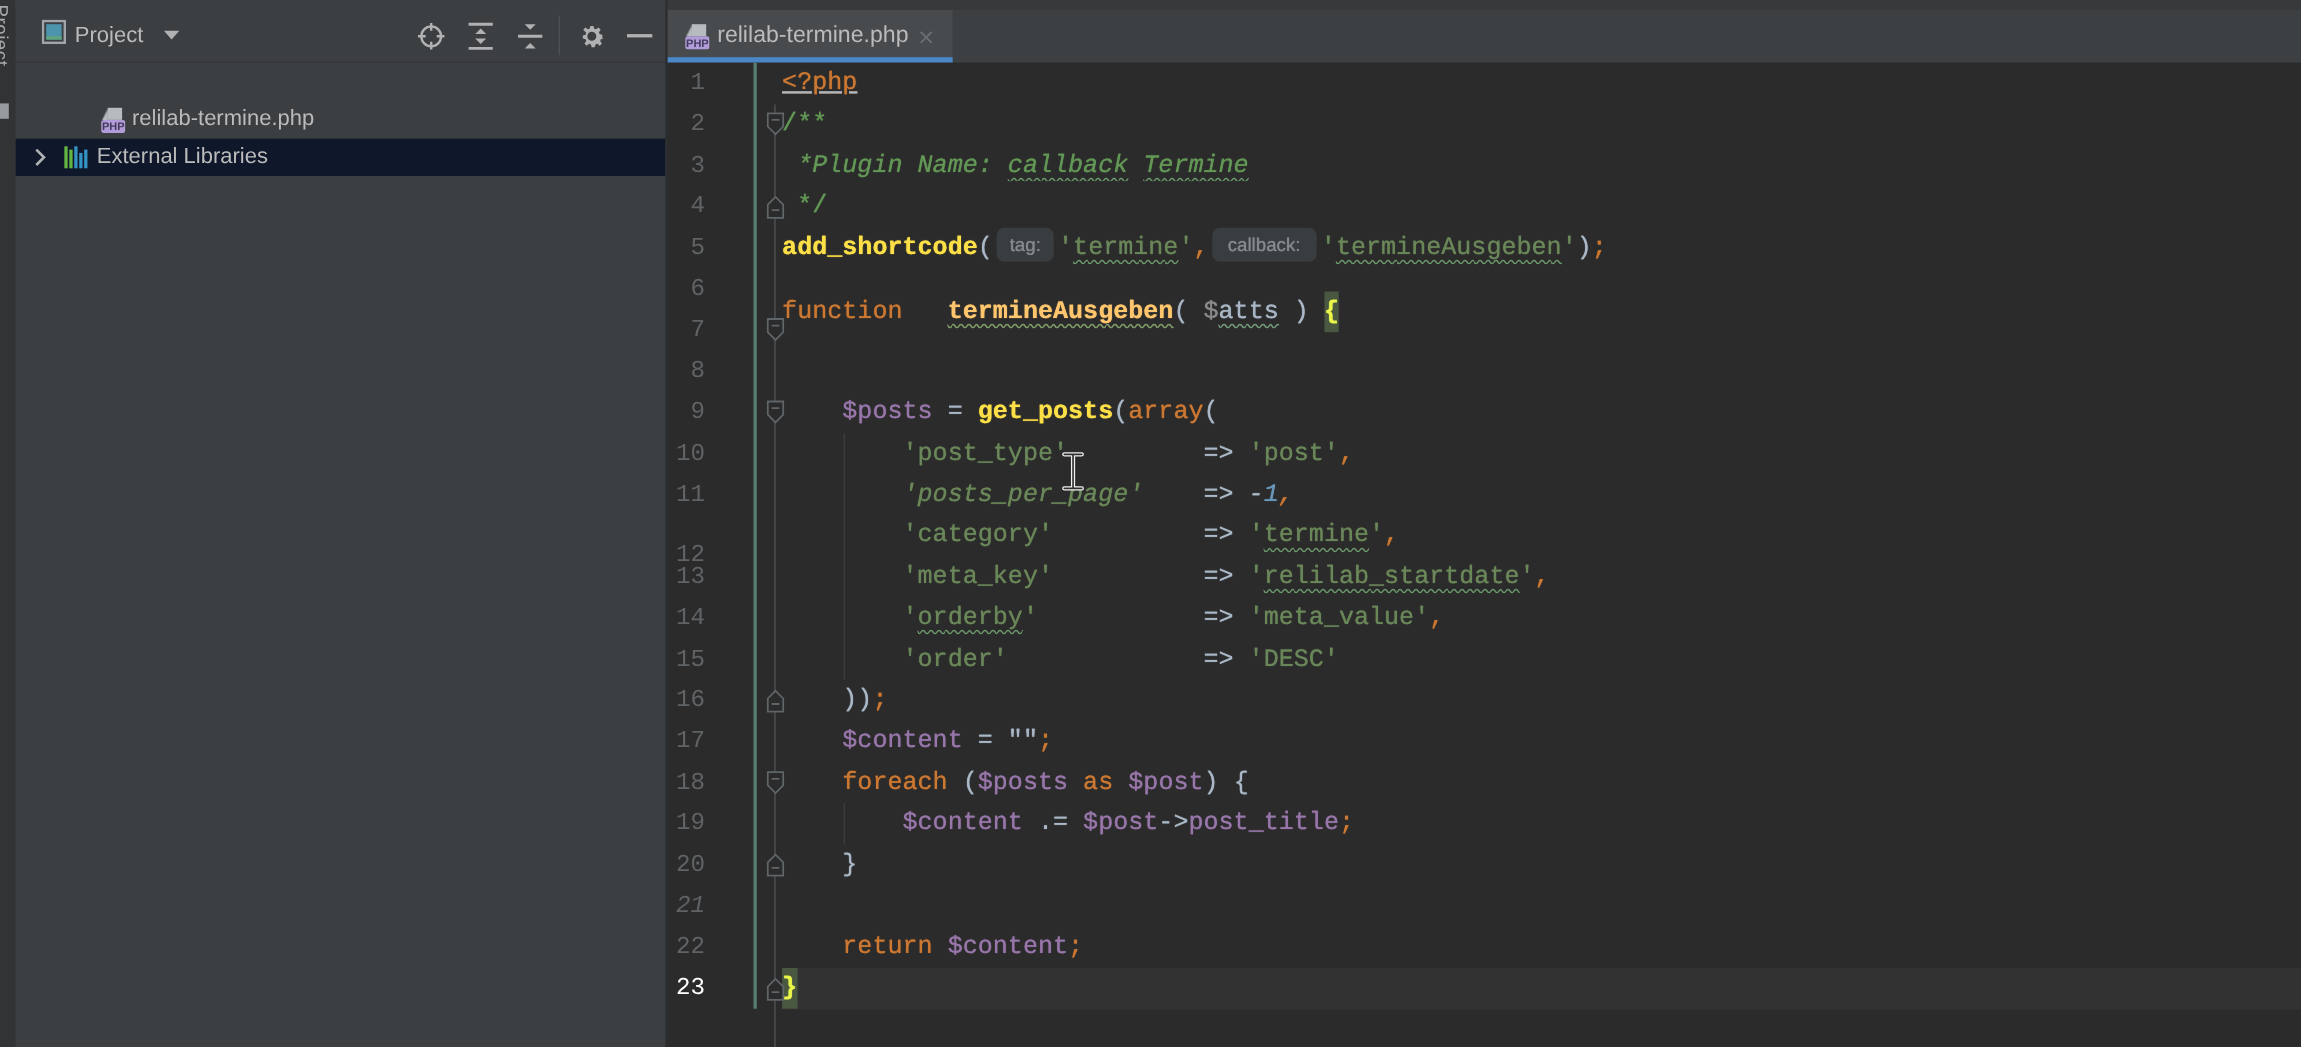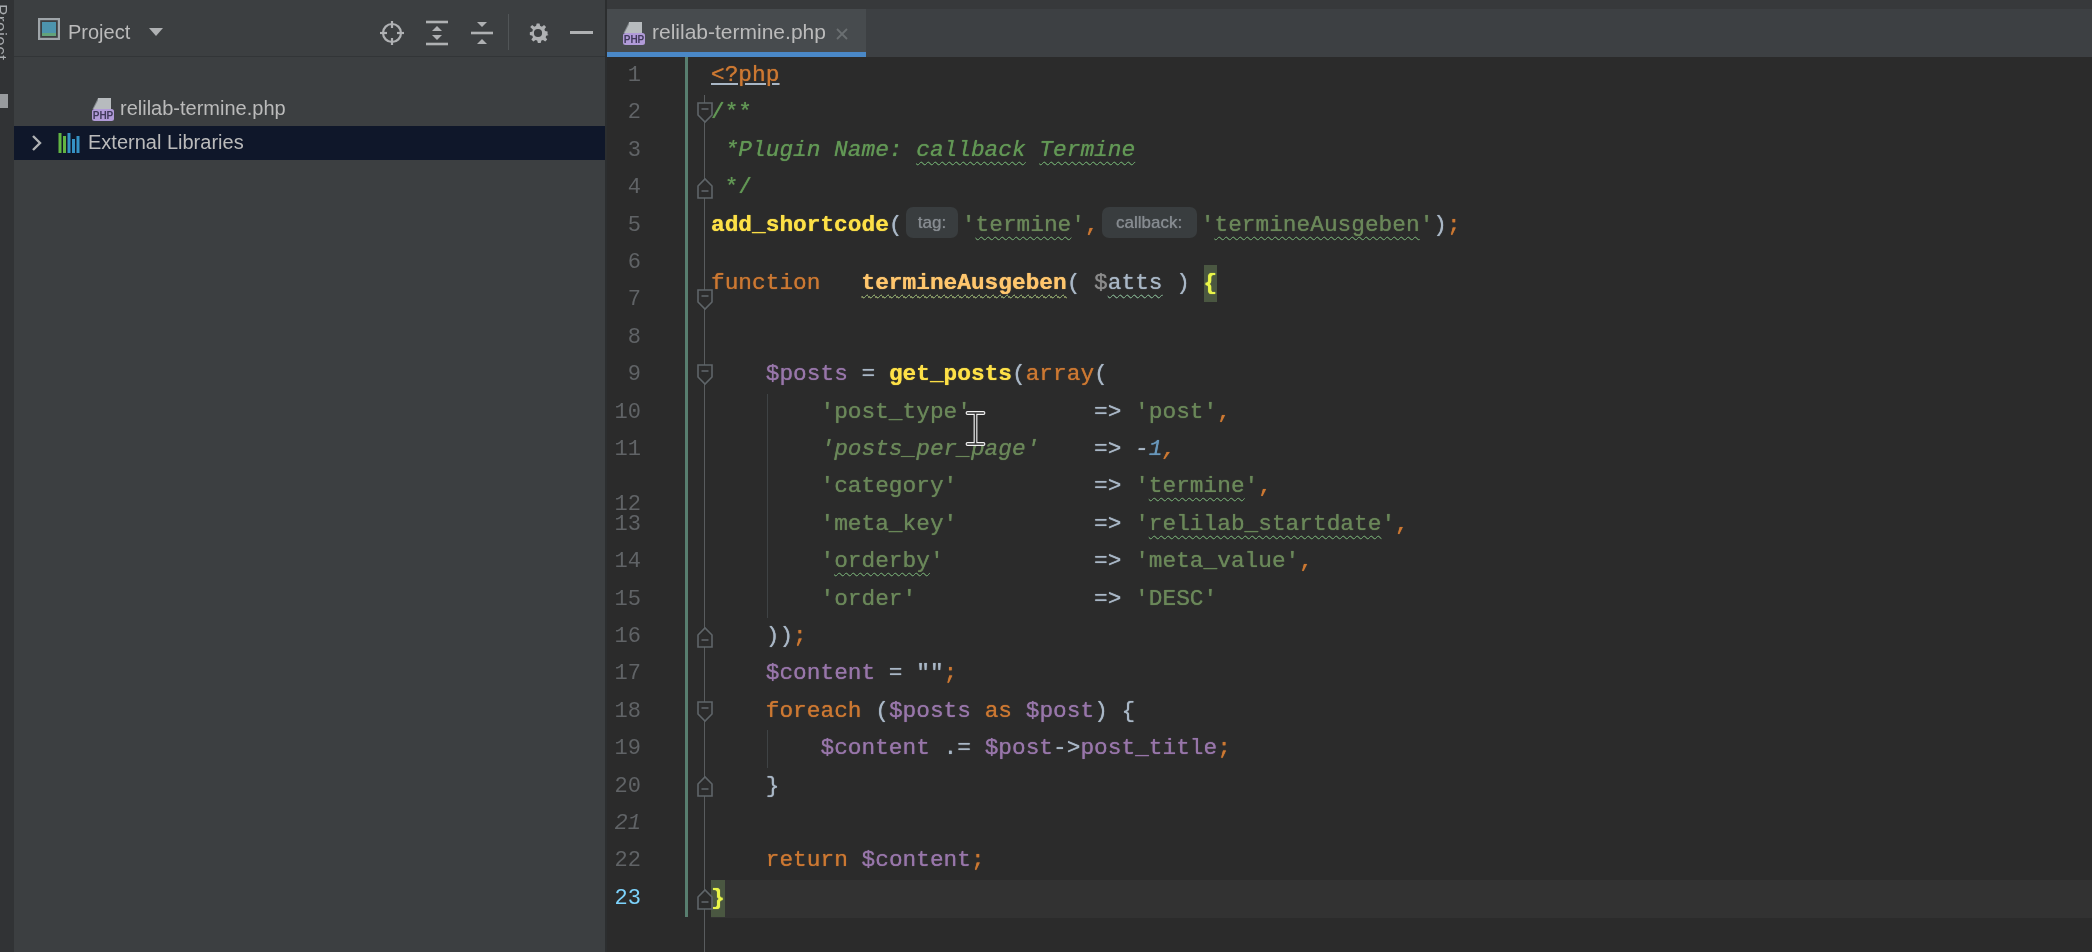--- a/index.html
+++ b/index.html
@@ -174,21 +174,21 @@
         <div class="ln" style="top: 448.8px;">13</div>
         <div class="ln" style="top: 486.2px;">14</div>
         <div class="ln" style="top: 523.6px;">15</div>
         <div class="ln" style="top: 561px;">16</div>
         <div class="ln" style="top: 598.4px;">17</div>
         <div class="ln" style="top: 635.8px;">18</div>
         <div class="ln" style="top: 673.2px;">19</div>
         <div class="ln" style="top: 710.6px;">20</div>
         <div class="ln" style="top: 748px; font-style: italic;">21</div>
         <div class="ln" style="top: 785.4px;">22</div>
-        <div class="ln" style="top: 822.8px; color: #7dd3fc;">23</div>
+        <div class="ln" style="top: 822.8px; color: #ffffff;">23</div>
       </div>
 
     <div id="code">
         <div class="cl" style="top: 0px; text-decoration: underline;"><span class="k">&lt;?php</span></div>
         <div class="cl" style="top: 37.4px;"><span class="d">/**</span></div>
         <div class="cl" style="top: 74.8px;"><span class="d it"> *Plugin Name: <span class="w">callback</span> <span class="w">Termine</span></span></div>
         <div class="cl" style="top: 112.2px;"><span class="d"> */</span></div>
         <div class="cl" style="top: 149.6px;"><span class="c">add_shortcode</span>(<span class="gap" style="width:59.3px"><span class="pill" style="margin-left:3.5px;width:52px">tag:</span></span><span class="s">'<span class="w">termine</span>'</span><span class="o">,</span><span class="gap" style="width:102.1px"><span class="pill" style="margin-left:3px;width:95px">callback:</span></span><span class="s">'<span class="w">termineAusgeben</span>'</span>)<span class="o">;</span></div>
         <div class="cl" style="top: 208px;"><span class="k">function</span>   <span class="f w">termineAusgeben</span>( <span style="color:#8a8a8a">$</span><span class="w">atts</span> ) <span class="brace">{</span></div>
         <div class="cl" style="top: 299.2px;">    <span class="v">$posts</span> = <span class="c">get_posts</span>(<span class="k">array</span>(</div>

